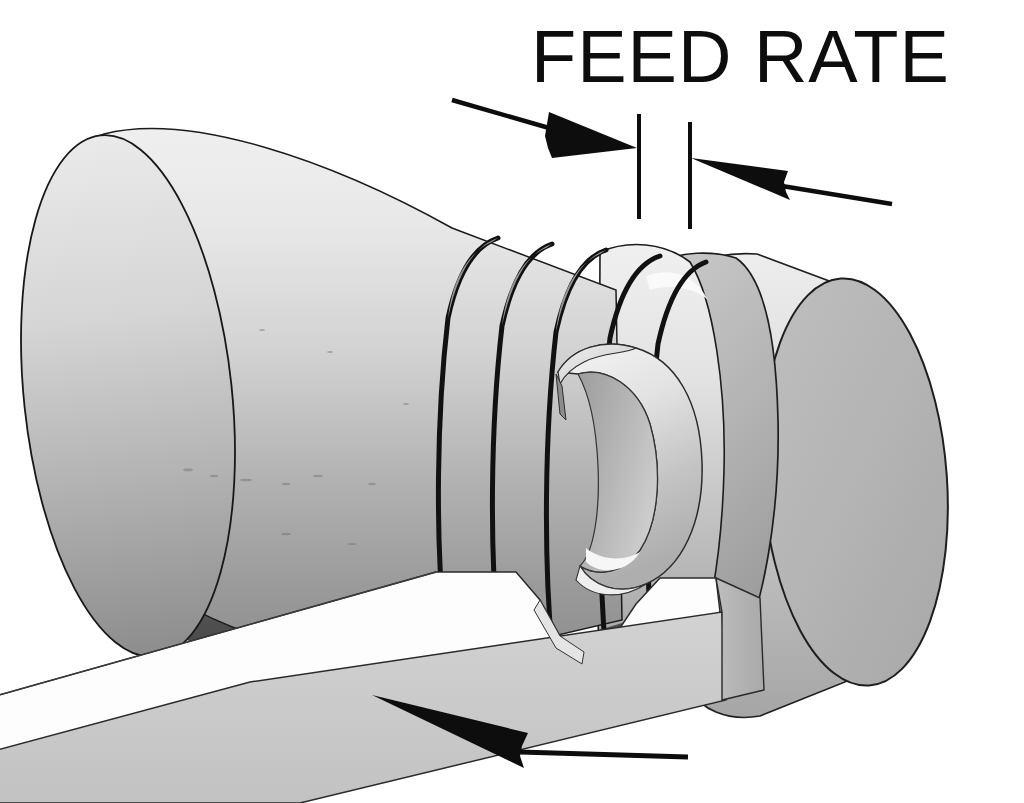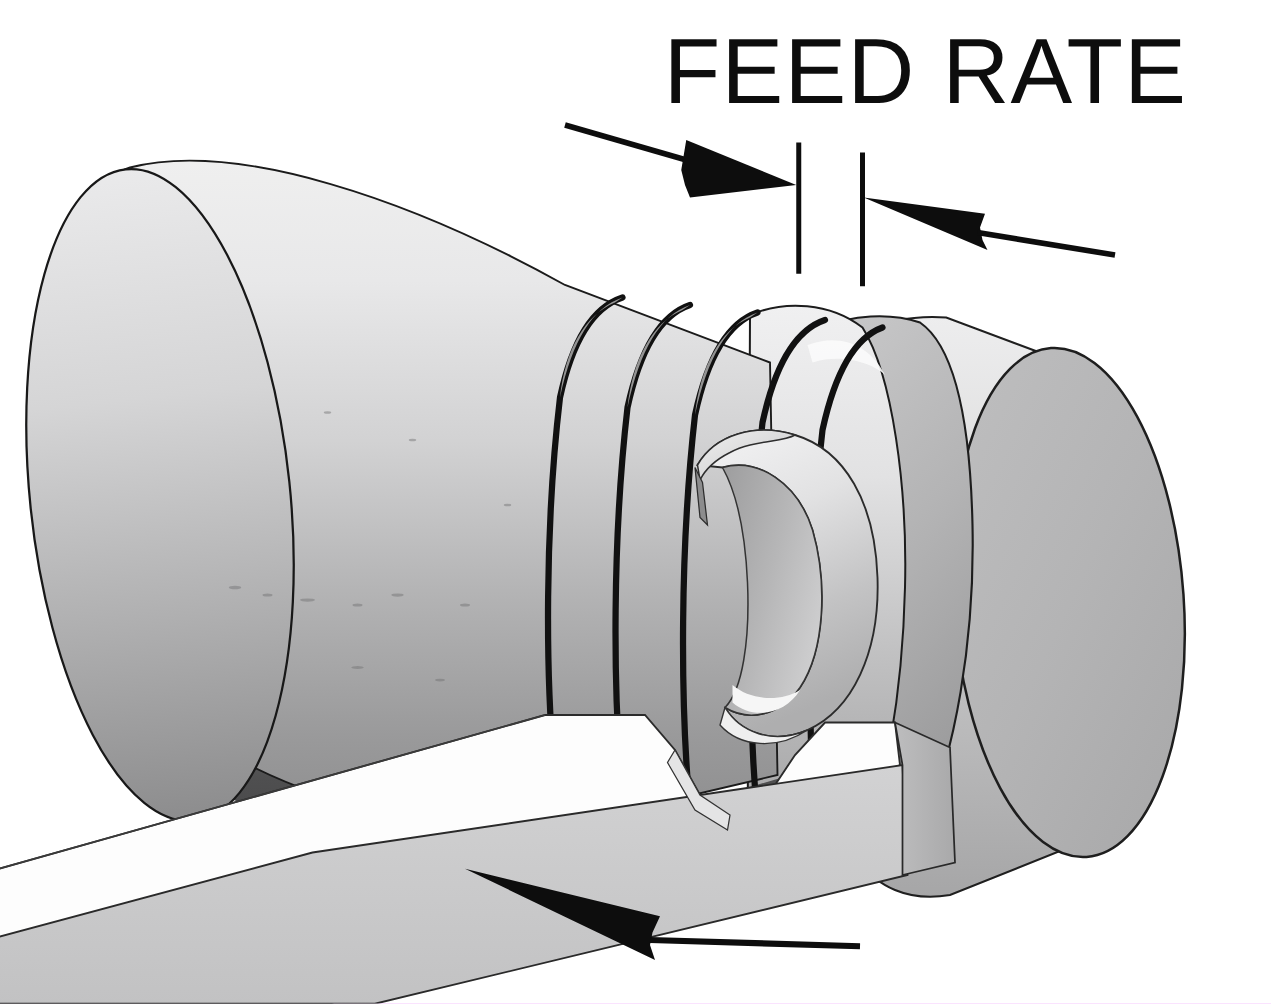--- a/index.html
+++ b/index.html
@@ -8,21 +8,21 @@
     padding: 0;
     background: #ffffff;
   }
   body {
     font-family: "Liberation Sans", sans-serif;
   }
   #stage {
     position: relative;
     width: 1024px;
     height: 803px;
-    background: #f0abfc;
+    background: #ef4444;
     overflow: hidden;
     text-decoration: underline;
   }
   #scene {
     position: absolute;
     top: 0;
     left: 0;
     width: 1024px;
     height: 803px;
     display: block;

